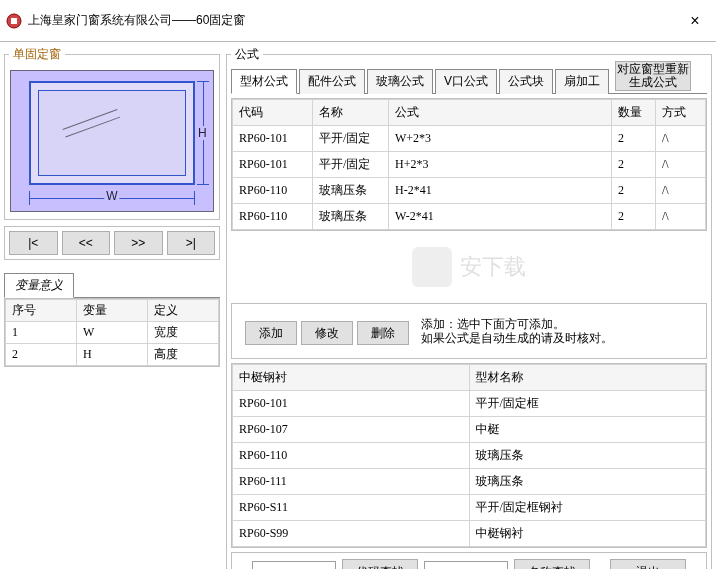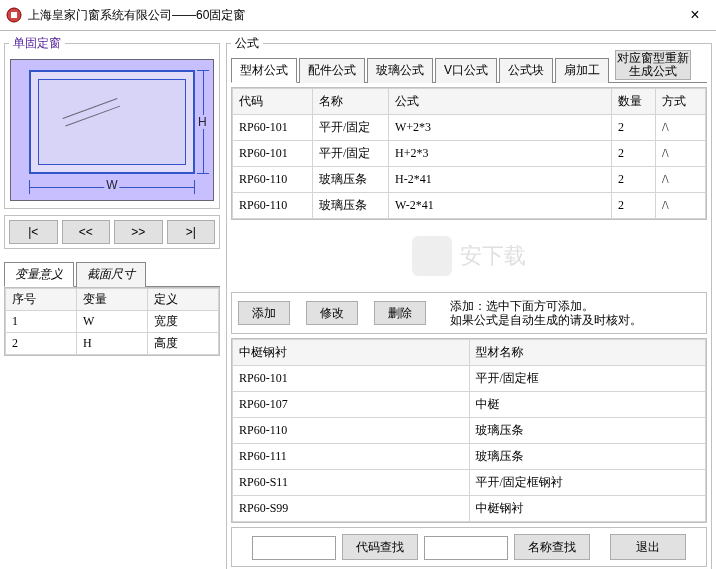--- a/index.html
+++ b/index.html
@@ -1,29 +1,29 @@
 <!DOCTYPE html>
 <html><head>
 <meta charset="utf-8">
 <style>
 * { box-sizing: border-box; margin: 0; padding: 0; font-family: "Microsoft YaHei", SimSun, sans-serif; font-size: 12px; }
 body { background: #fff; width: 716px; height: 569px; overflow: hidden; }
 
-.titlebar { height: 31px; background: #fff; border-bottom: 1px solid #b8b8b8; display: flex; align-items: center; padding: 0 6px; }
+.titlebar { height: 42px; background: #fff; border-bottom: 1px solid #b8b8b8; display: flex; align-items: center; padding: 0 6px; }
 .titlebar .icon { width: 16px; height: 16px; margin-right: 6px; }
 .titlebar .title { flex: 1; }
 .titlebar .close { width: 30px; text-align: center; cursor: pointer; font-size: 16px; }
 
 .main { display: flex; height: 541px; padding: 4px; gap: 6px; }
 
 .left { width: 216px; display: flex; flex-direction: column; }
 .right { flex: 1; display: flex; flex-direction: column; }
 
 fieldset { border: 1px solid #c0c0c0; padding: 4px; }
-legend { color: #4c1d95; padding: 0 4px; }
+legend { color: #a16207; padding: 0 4px; }
 
 .window-diagram { width: 204px; height: 142px; background: #c8bfff; border: 1px solid #667; position: relative; margin: 3px auto; }
 .window-frame { position: absolute; left: 18px; top: 10px; right: 18px; bottom: 26px; border: 2px solid #3355cc; background: #e0dcfa; }
 .window-frame::after { content: ""; position: absolute; inset: 7px; border: 1px solid #3355cc; background: #d8d4f7; }
 .diag1, .diag2 { position: absolute; left: 50px; top: 48px; width: 58px; height: 1px; background: #667; }
 .diag1 { transform: rotate(-20deg); } .diag2 { transform: rotate(-20deg) translateY(8px); }
 .dim-bottom { position: absolute; bottom: 6px; left: 18px; right: 18px; height: 14px; border-left: 1px solid #3355cc; border-right: 1px solid #3355cc; }
 .dim-bottom::before { content: ""; position: absolute; top: 7px; left: 0; right: 0; height: 1px; background: #3355cc; }
 .dim-bottom span { position: absolute; left: 50%; top: -2px; transform: translateX(-50%); background: #c8bfff; padding: 0 2px; color: #223; }
 .dim-right { position: absolute; right: 4px; top: 10px; bottom: 26px; width: 12px; border-top: 1px solid #3355cc; border-bottom: 1px solid #3355cc; }
@@ -47,21 +47,21 @@
 .formula-group > legend { color: #000; }
 .regen-btn { position: absolute; right: 20px; top: -2px; width: 76px; height: 30px; border: 1px solid #adadad; background: #e1e1e1; cursor: pointer; line-height: 13px; }
 
 .formula-tabs { display: flex; margin-top: 1px; border-bottom: 1px solid #888; }
 .formula-tabs .tab { padding: 3px 8px; }
 
 .mid-area { height: 60px; position: relative; margin: 6px 0; display:flex; align-items:center; justify-content:center; color:#bbb; }
 .watermark { font-size: 22px; color: #ccc; opacity: 0.6; user-select: none; }
 .wm-icon { width: 40px; height: 40px; background: #ddd; border-radius: 6px; display: inline-block; vertical-align: middle; margin-right: 8px; opacity: 0.5; }
 
-.action-bar { display: flex; align-items: center; gap: 16px; border: 1px solid #c0c0c0; padding: 6px; }
+.action-bar { display: flex; align-items: flex-end; gap: 4px; border: 1px solid #c0c0c0; padding: 13px; }
 .action-bar button { width: 52px; height: 24px; border: 1px solid #adadad; background: #e1e1e1; cursor: pointer; }
 .action-bar .hint { flex: 1; line-height: 14px; padding-left: 8px; }
 
 .bottom-bar { display: flex; gap: 6px; padding: 6px 20px; border: 1px solid #c0c0c0; margin-top: 4px; align-items: flex-end; }
 .bottom-bar input { width: 84px; height: 24px; border: 1px solid #a0a0a0; padding: 0 4px; }
 .bottom-bar button { width: 76px; height: 26px; border: 1px solid #adadad; background: #e1e1e1; cursor: pointer; }
 .bottom-bar .spacer { flex: 1; }
 
 .var-table td, .var-table th { padding: 2px 6px; }
 .formula-table-wrap { margin-top: 4px; }
@@ -98,21 +98,20 @@
 
     <div class="nav-buttons">
       <button>|&lt;</button>
       <button>&lt;&lt;</button>
       <button>&gt;&gt;</button>
       <button>&gt;|</button>
     </div>
 
     <div class="tabs">
       <div class="tab active">变量意义</div>
-      <div class="tab">截面尺寸</div>
     </div>
     <div class="table-wrap">
       <table class="var-table">
         <tbody>
             <tr>
           <th>序号</th>
           <th>变量</th>
           <th>定义</th>
         </tr>
         </tbody>

